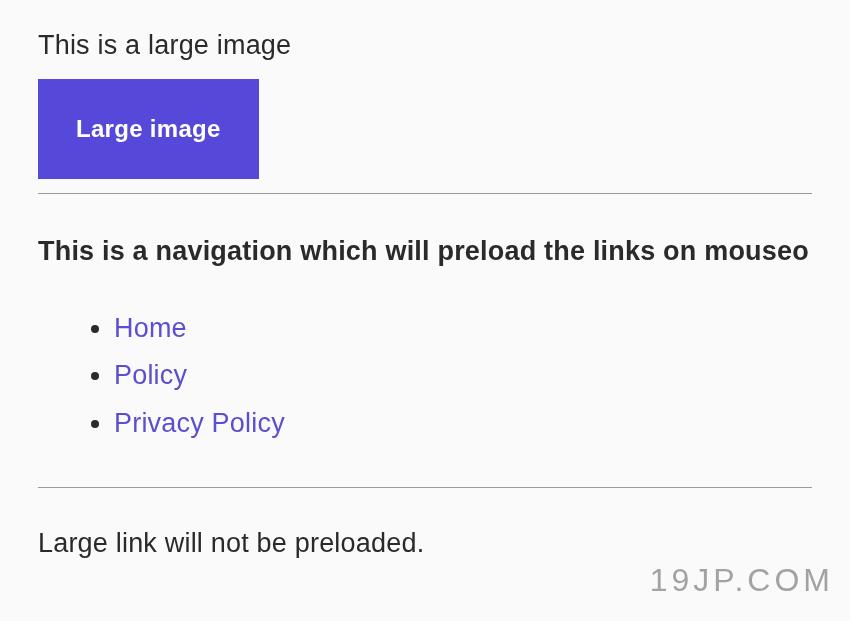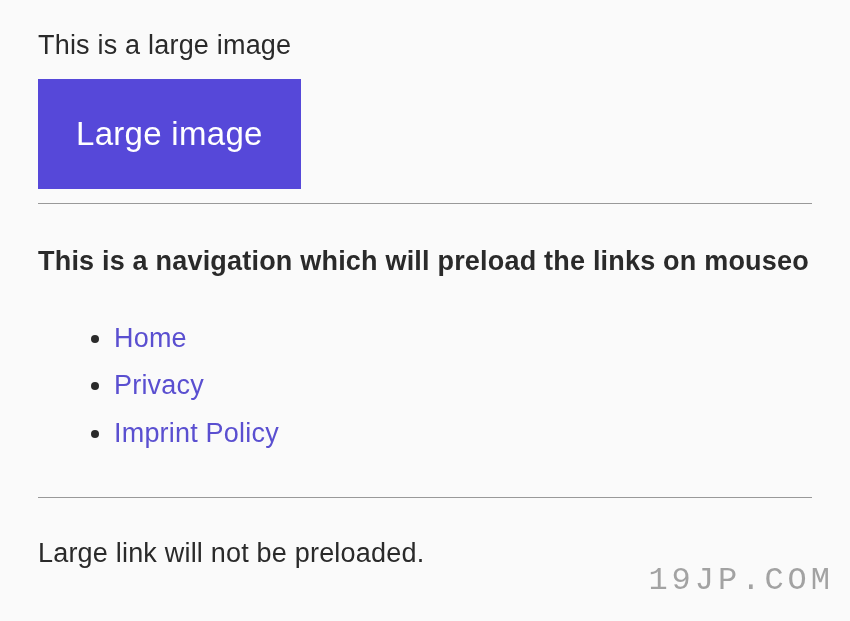--- a/index.html
+++ b/index.html
@@ -19,25 +19,26 @@
     }
     .section-text {
       font-size: 27px;
       color: #2a2a2a;
       margin-bottom: 18px;
       letter-spacing: 0.2px;
     }
     .image-box {
       background: #5648d9;
       color: #ffffff;
-      font-size: 33px;
+      font-size: 24px;
       padding: 36px 38px;
       display: inline-block;
       margin-bottom: 14px;
       letter-spacing: 0.3px;
+      font-weight: bold;
     }
     hr.divider {
       border: none;
       border-top: 1px solid #999;
       margin: 0 0 0 0;
     }
     .nav-text {
       font-size: 27px;
       color: #2a2a2a;
       margin-top: 42px;
@@ -68,21 +69,21 @@
       letter-spacing: 0.2px;
     }
     .watermark {
       position: absolute;
       right: 16px;
       bottom: 22px;
       font-size: 32px;
       color: rgba(90,90,90,0.55);
       letter-spacing: 4px;
       font-weight: 400;
-      font-family: Liberation Mono, monospace;
+      font-family: Liberation Sans, sans-serif;
       text-shadow: 0 0 2px rgba(255,255,255,0.4);
     }
   </style>
 </head>
 <body>
 
 
 
 <p class="section-text">This is a large image</p>
 
@@ -92,24 +93,24 @@
 
 <hr class="divider">
 
 <p class="nav-text">This is a navigation which will preload the links on mouseo</p>
 
 <ul class="nav-list">
   <li>
     <a href="#">Home</a>
   </li>
   <li>
-    <a href="#">Privacy</a>
+    <a href="#">Policy</a>
   </li>
   <li>
-    <a href="#">Imprint Policy</a>
+    <a href="#">Privacy Policy</a>
   </li>
 </ul>
 
 <hr class="divider">
 
 <p class="bottom-text">Large link will not be preloaded.</p>
 
 <div class="watermark">19JP.COM</div>
 
 

